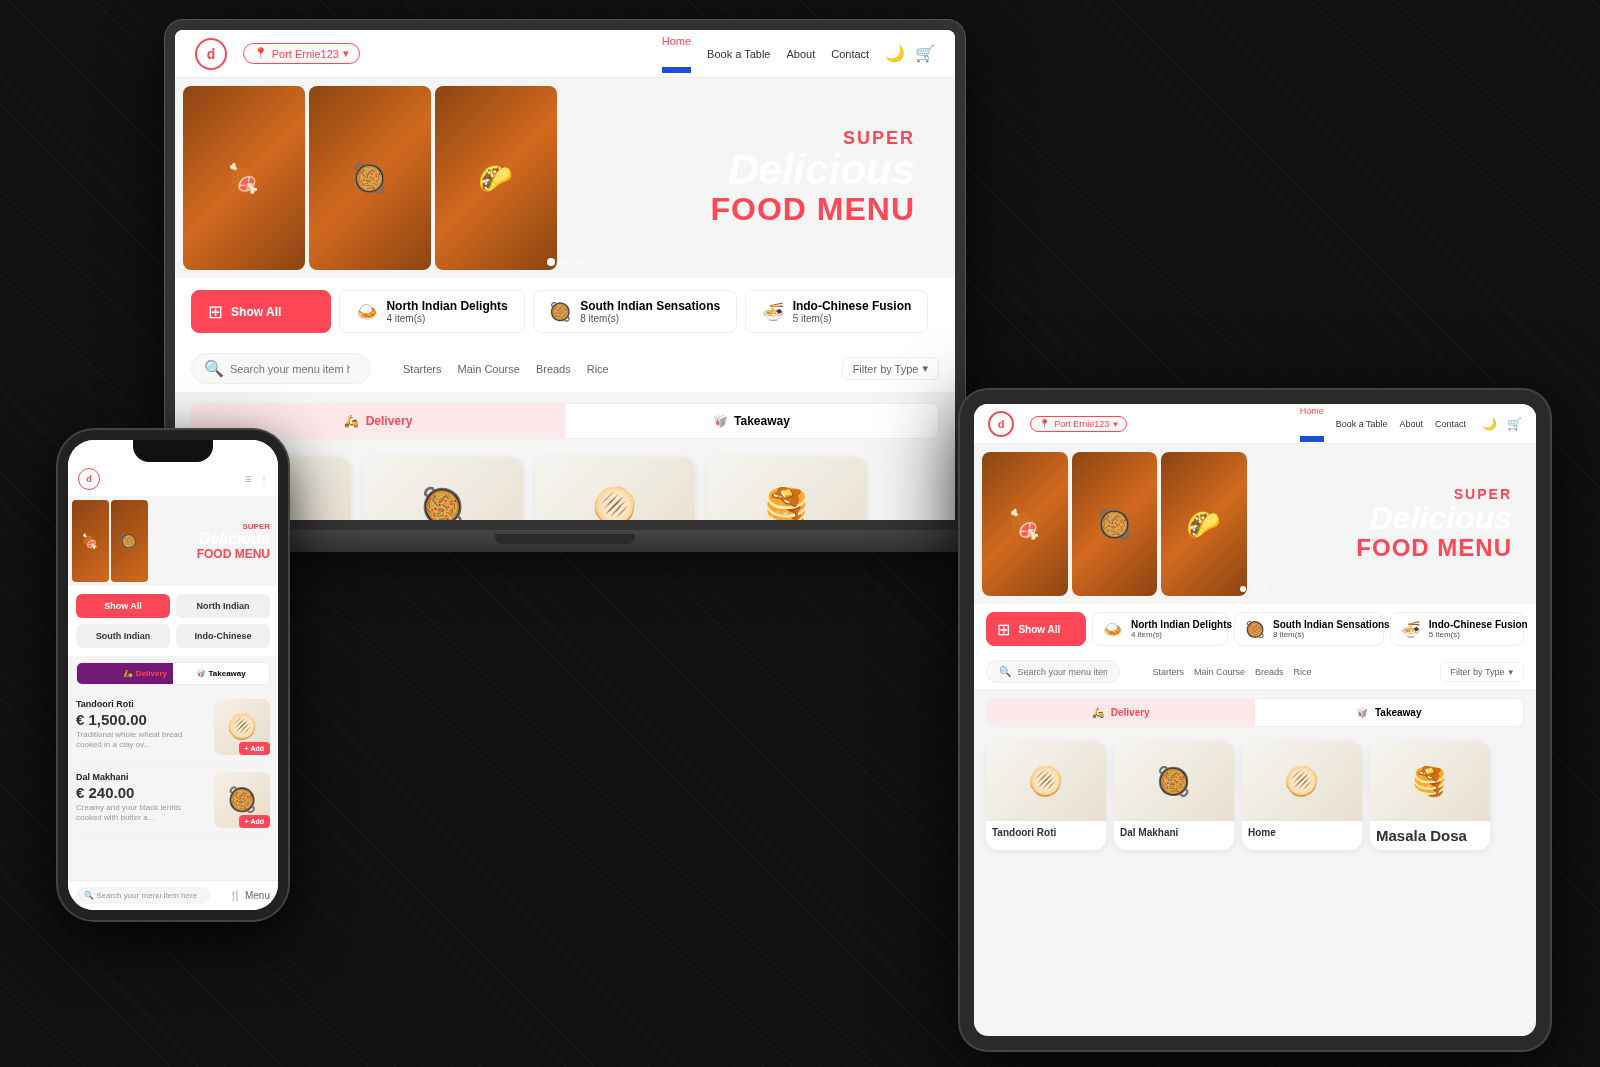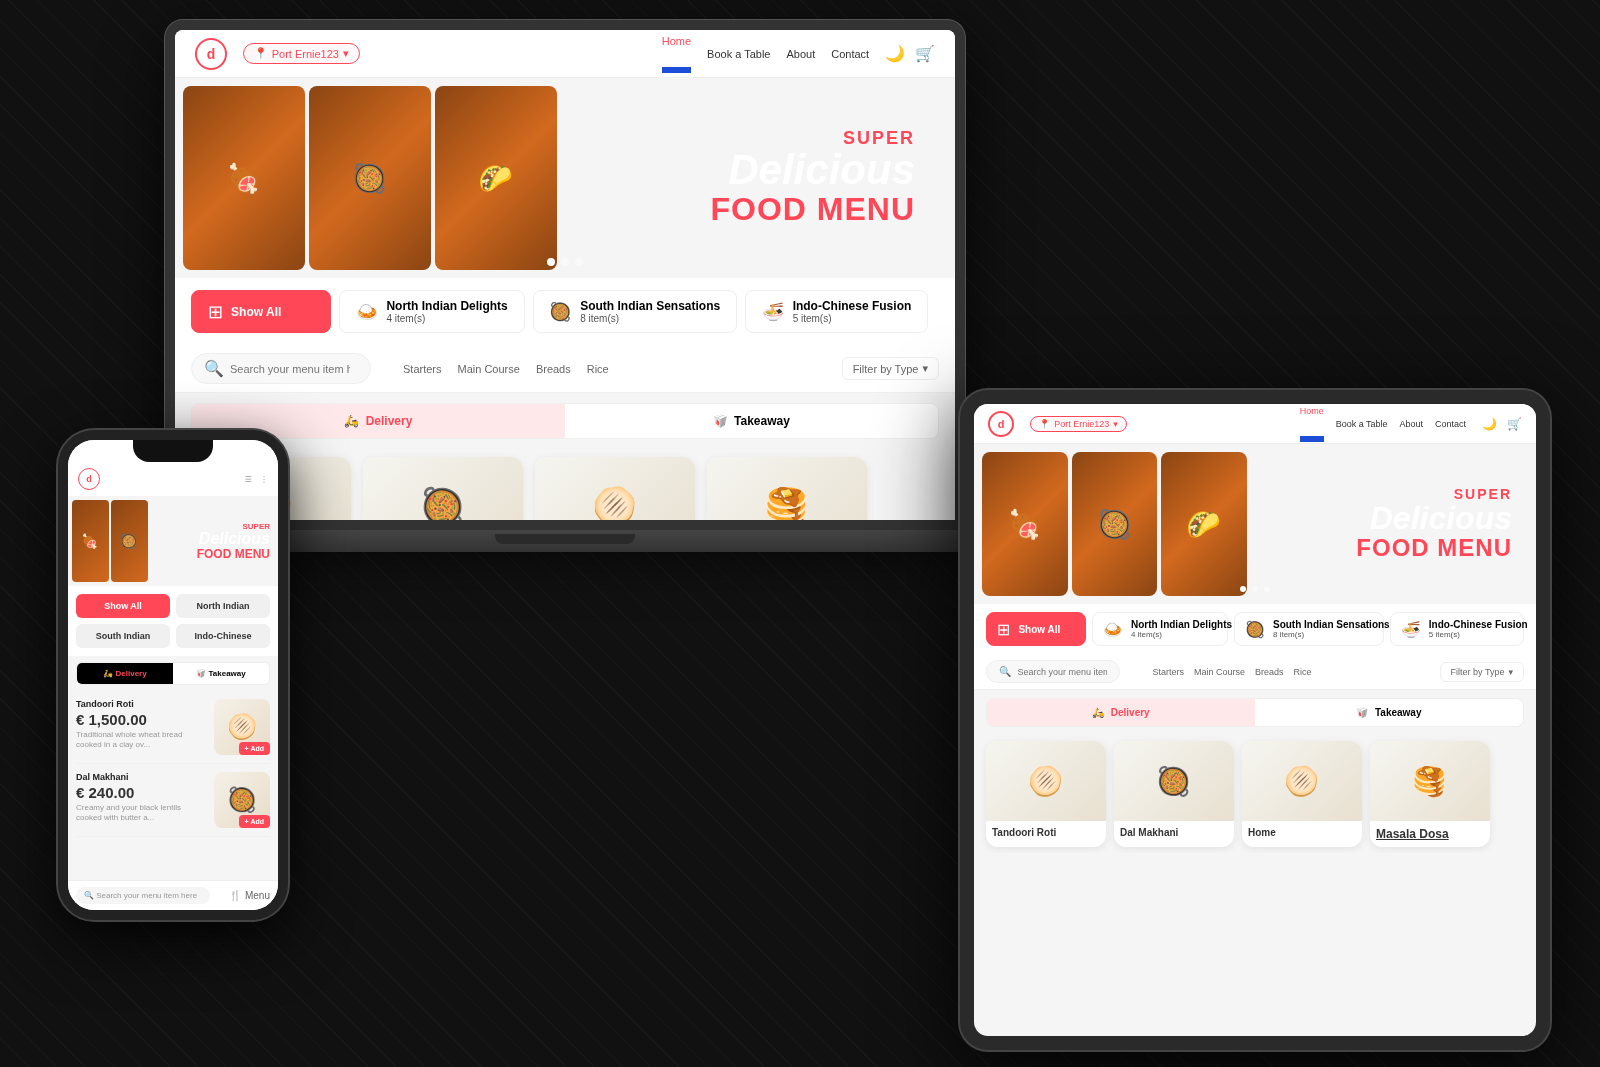--- a/index.html
+++ b/index.html
@@ -554,22 +554,23 @@
     }
     .phone-del-tab {
       flex: 1;
       padding: 6px;
       text-align: center;
       font-size: 8px;
       font-weight: 600;
       background: #fff;
     }
     .phone-del-tab.active {
-      background: #000000;
+      background: #701a75;
       color: #ff4757;
+      text-align: right;
     }
 
     .phone-food-list {
       padding: 0 8px;
       overflow-y: auto;
     }
 
     .phone-food-item {
       display: flex;
       gap: 8px;
@@ -979,20 +980,20 @@
         </div>
         <div class="food-card" style="min-width:120px;">
           <div class="food-card-img" style="height:80px;font-size:28px;">🫓</div>
           <div class="food-card-body" style="padding:6px;">
             <div class="food-card-name" style="font-size:10px;">Home</div>
           </div>
         </div>
         <div class="food-card" style="min-width:120px;">
           <div class="food-card-img" style="height:80px;font-size:28px;">🥞</div>
           <div class="food-card-body" style="padding:6px;">
-            <div class="food-card-name" style="font-size:12px;text-decoration:underline;">Masala Dosa</div>
+            <div class="food-card-name" style="font-size:15px;">Masala Dosa</div>
           </div>
         </div>
       </div>
 
     </div>
   </div>
 </div>
 
 </body></html>

